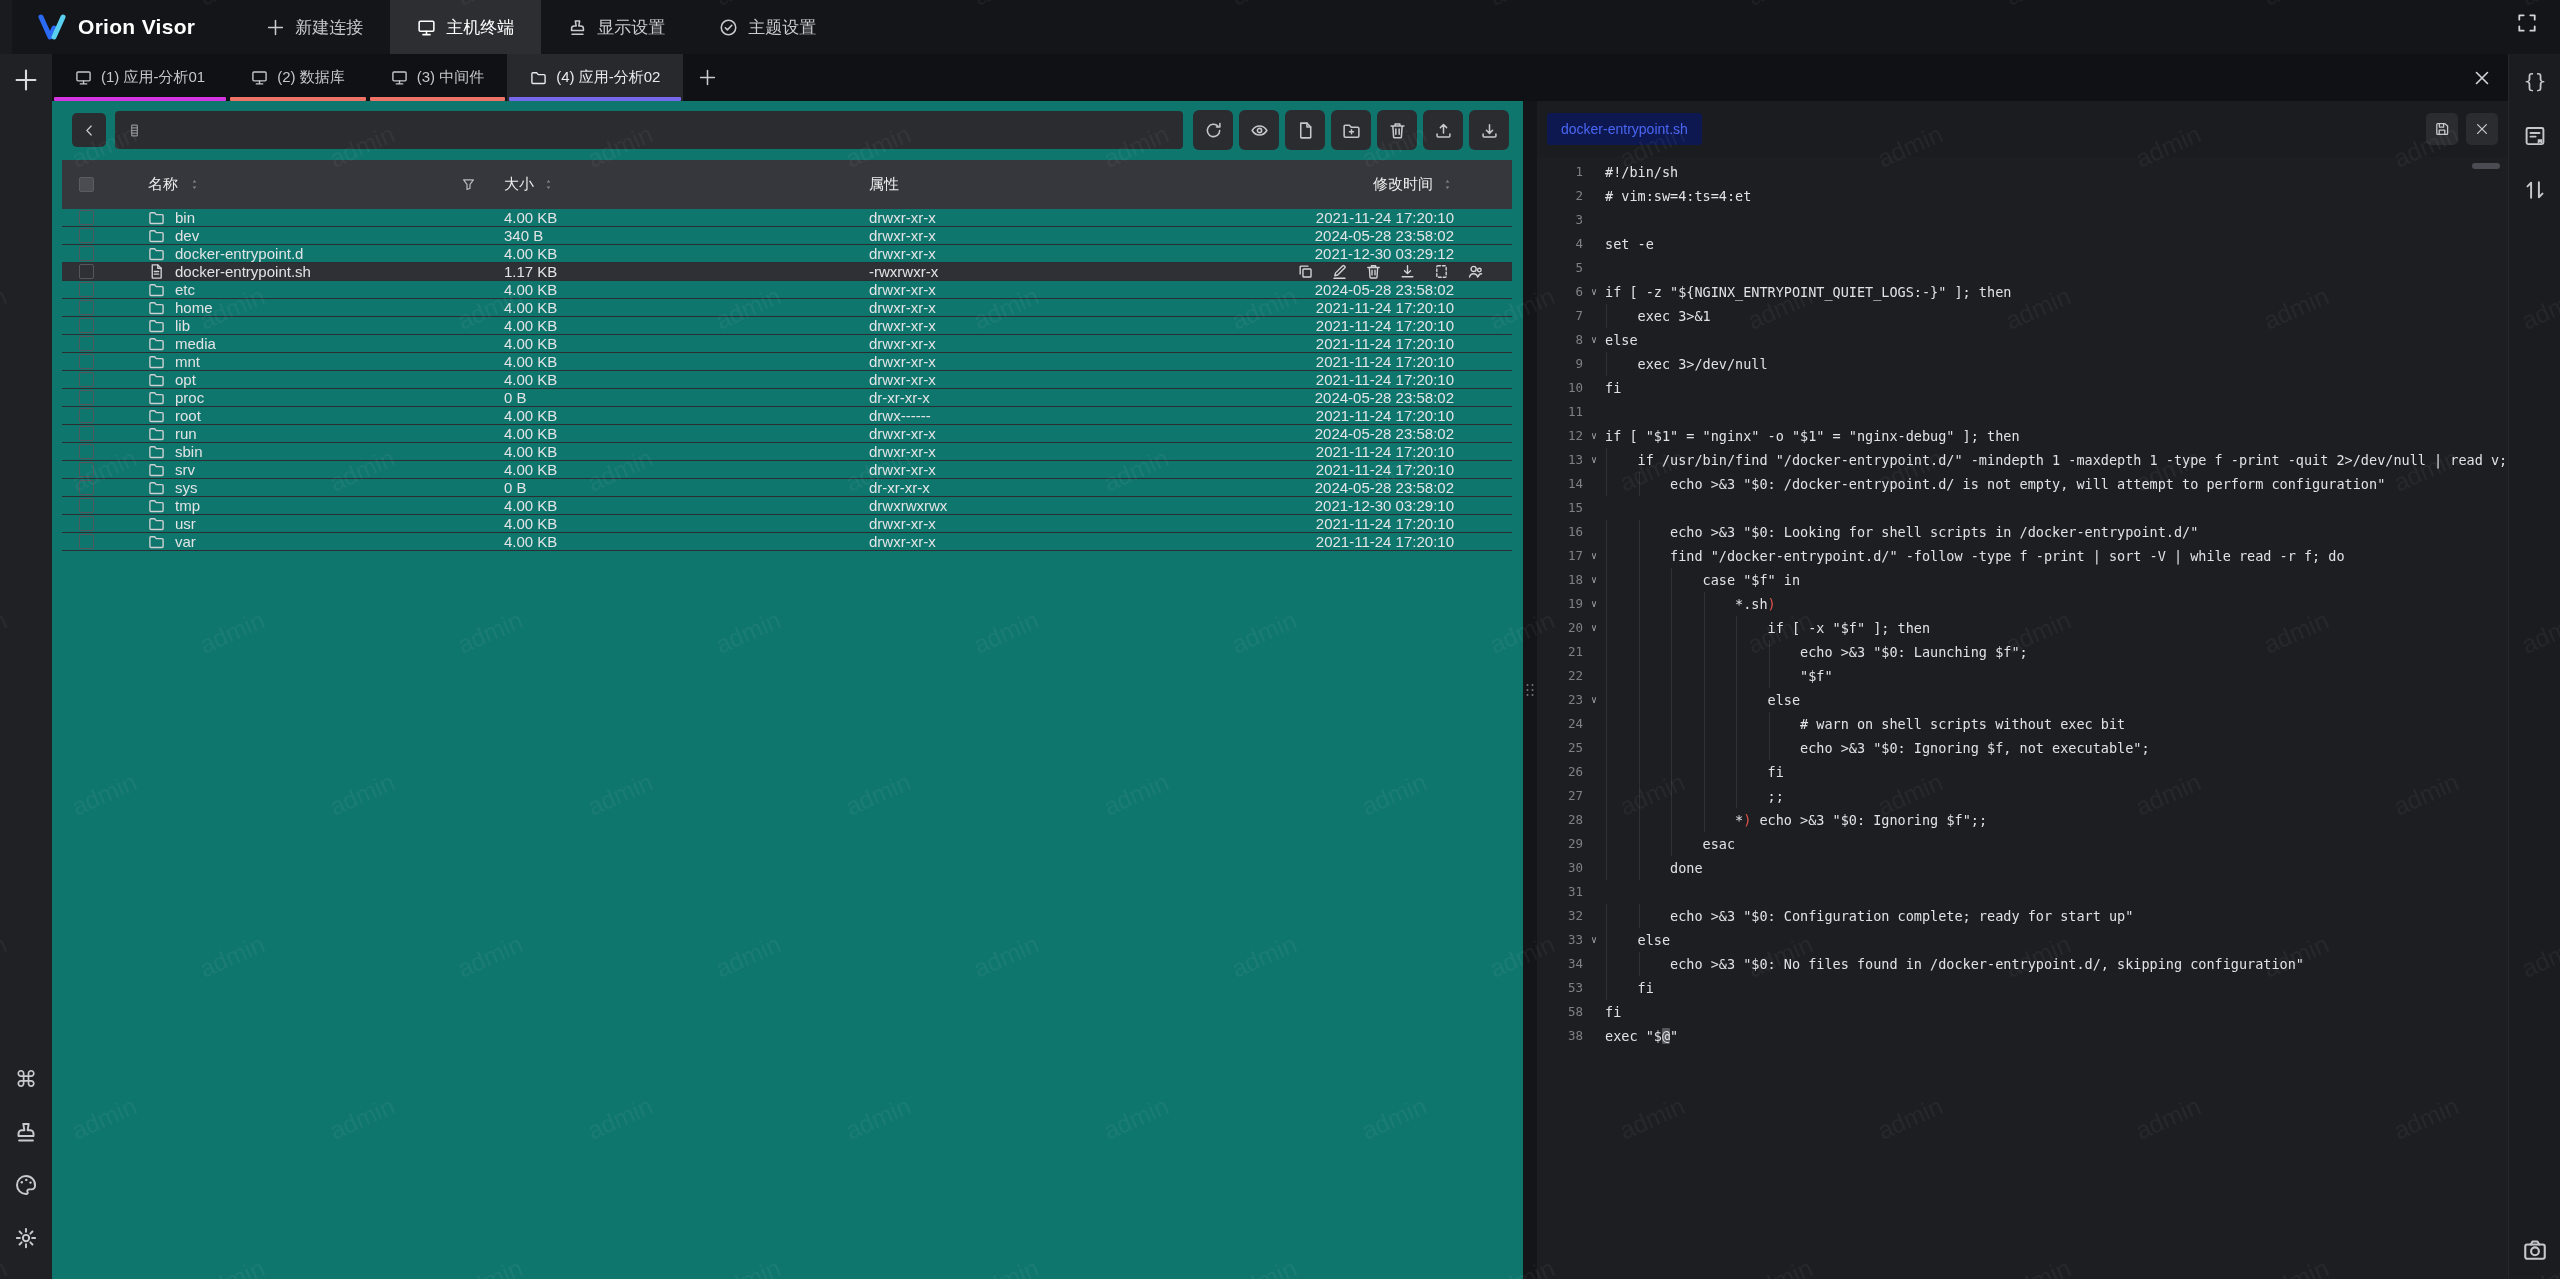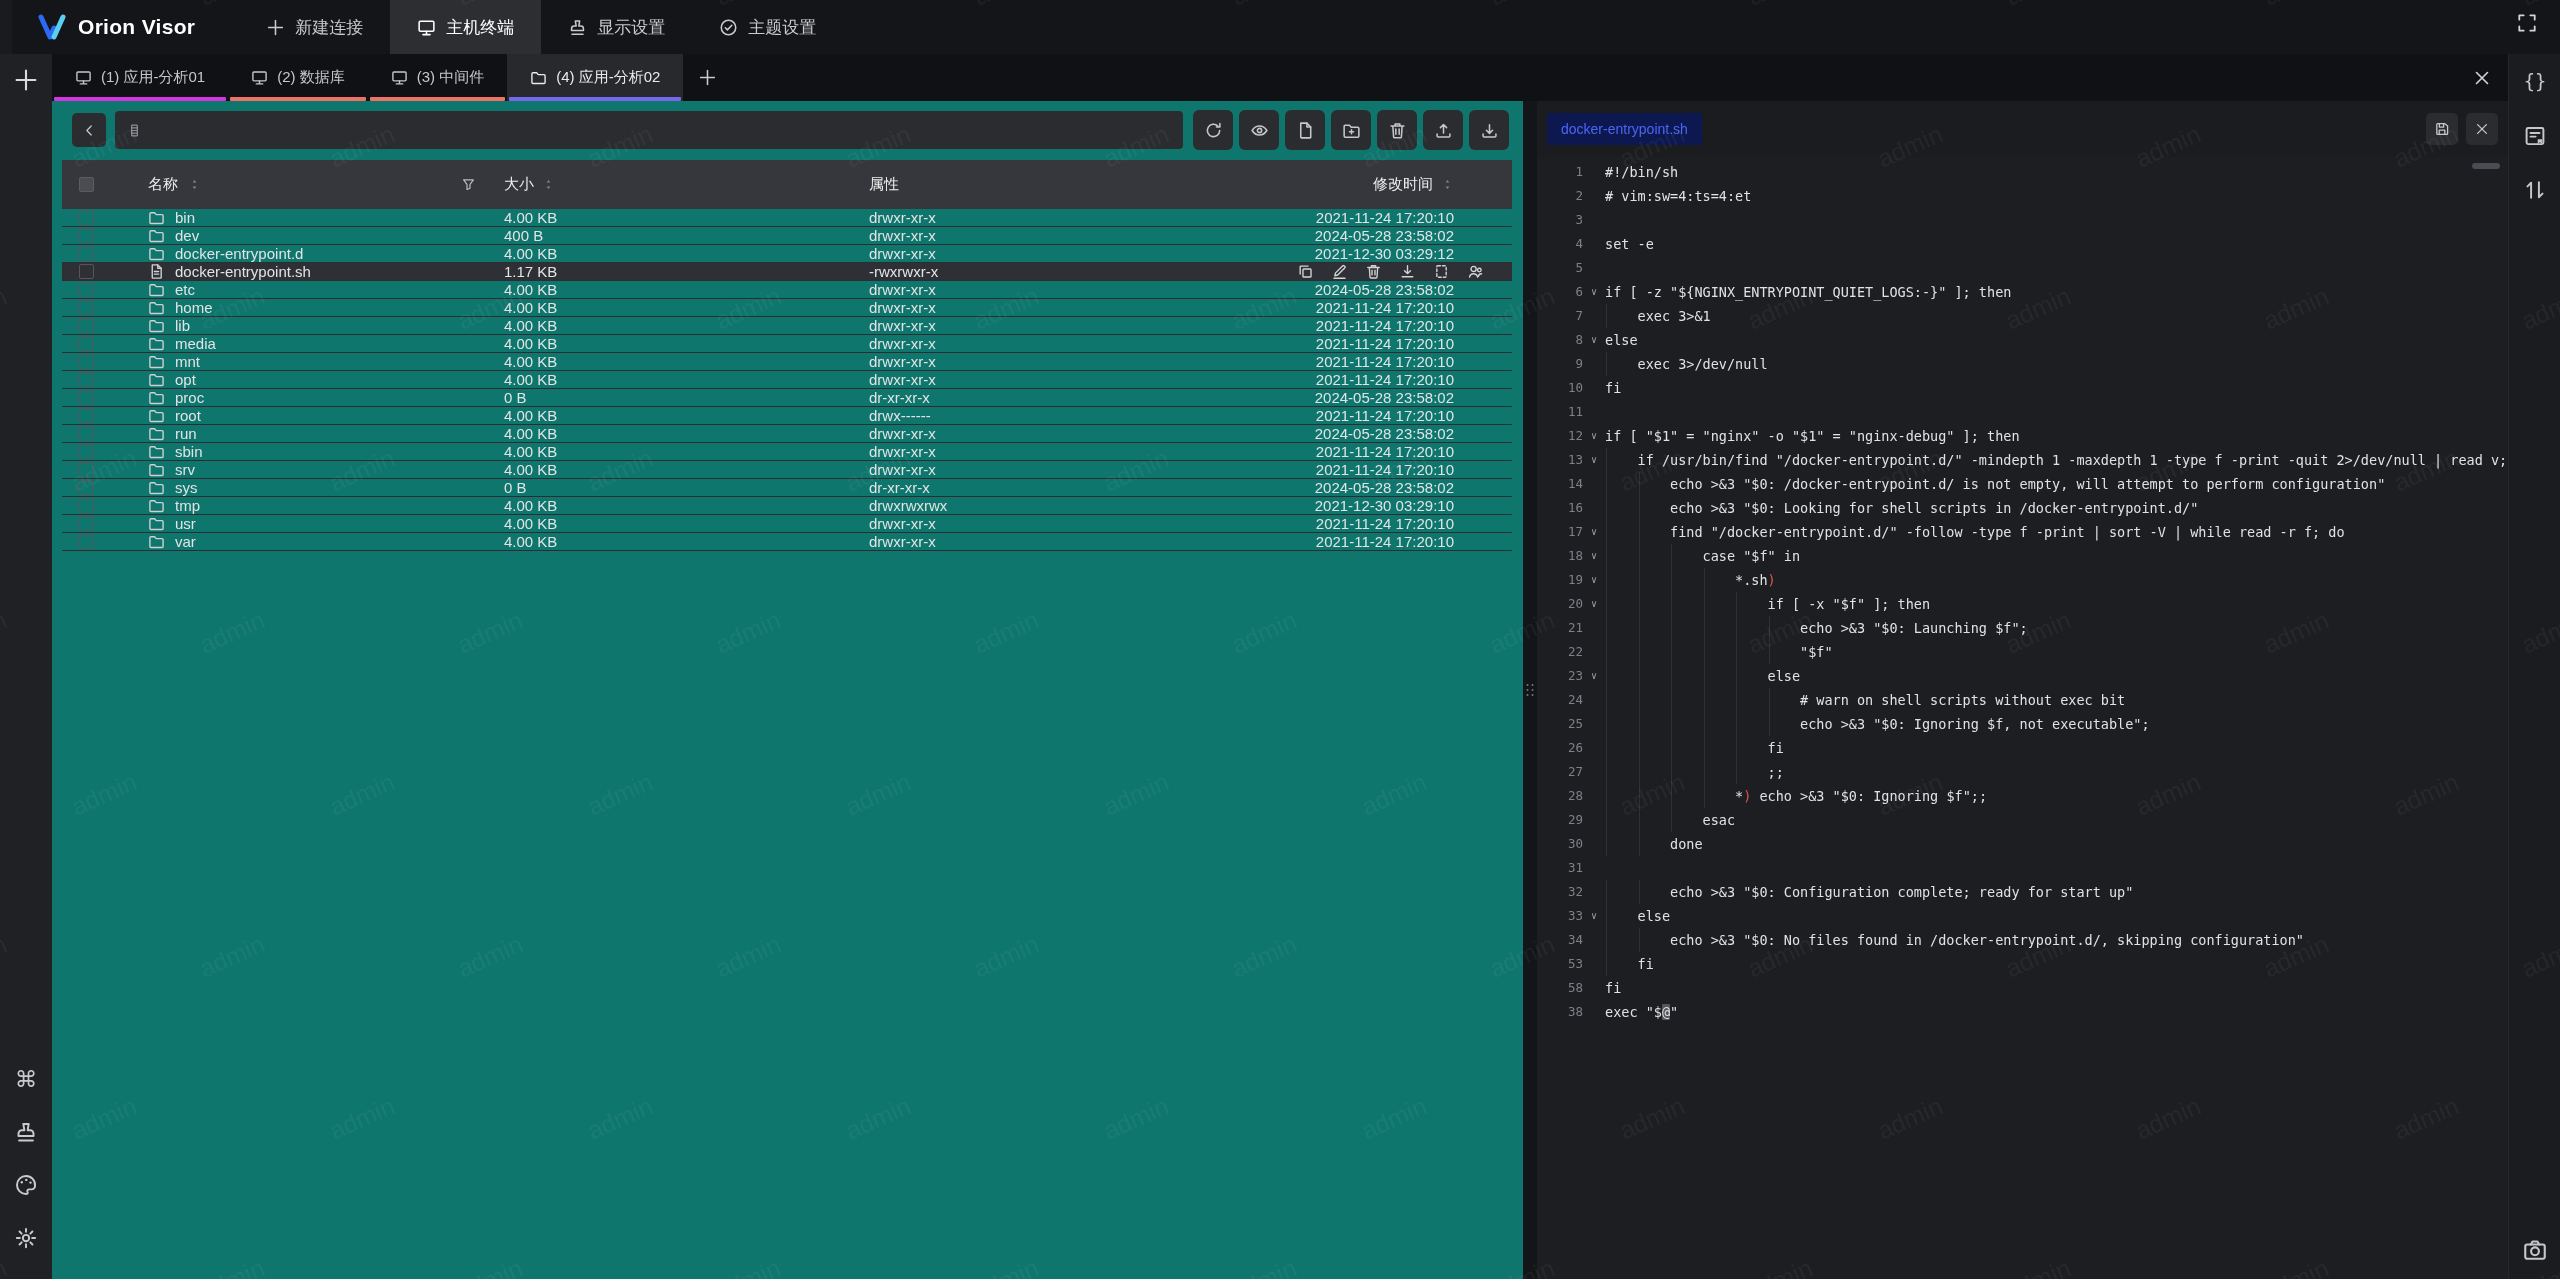--- a/index.html
+++ b/index.html
@@ -419,21 +419,21 @@
                   </div>
                   <div class="c-name">
                     <span class="icon fileicon">
                       <svg viewBox="0 0 16 16" fill="none" stroke="currentColor" stroke-width="1.3" stroke-linecap="round" stroke-linejoin="round">
                         <path d="M1.8 4.5c0-.6.4-1 1-1h3.4l1.6 1.8h5.4c.6 0 1 .4 1 1v6.4c0 .6-.4 1-1 1H2.8c-.6 0-1-.4-1-1z"></path>
                       </svg>
                     </span>
                     <span>dev</span>
                   </div>
                   <div class="c-size">
-                    <span>400 B</span>
+                    <span>340 B</span>
                   </div>
                   <div class="c-attr"><span>drwxr-xr-x</span></div>
                   <div class="c-time">
                     <span>2024-05-28 23:58:02</span>
                   </div>
                 </div>
                 <div class="trow">
                   <div class="c-check">
                     <span class="cb"></span>
                   </div>
@@ -852,20 +852,21 @@
               <div class="line"><span class="ln">5</span><span class="fold"></span><span class="codetext"><span></span></span></div>
               <div class="line"><span class="ln">6</span><span class="fold">∨</span><span class="codetext"><span>if [ -z "${NGINX_ENTRYPOINT_QUIET_LOGS:-}" ]; then</span></span></div>
               <div class="line"><span class="ln">7</span><span class="fold"></span><span class="codetext"><i class="guide" style="left: calc(0ch + 1px);"></i><span>    exec 3&gt;&amp;1</span></span></div>
               <div class="line"><span class="ln">8</span><span class="fold">∨</span><span class="codetext"><span>else</span></span></div>
               <div class="line"><span class="ln">9</span><span class="fold"></span><span class="codetext"><i class="guide" style="left: calc(0ch + 1px);"></i><span>    exec 3&gt;/dev/null</span></span></div>
               <div class="line"><span class="ln">10</span><span class="fold"></span><span class="codetext"><span>fi</span></span></div>
               <div class="line"><span class="ln">11</span><span class="fold"></span><span class="codetext"><span></span></span></div>
               <div class="line"><span class="ln">12</span><span class="fold">∨</span><span class="codetext"><span>if [ "$1" = "nginx" -o "$1" = "nginx-debug" ]; then</span></span></div>
               <div class="line"><span class="ln">13</span><span class="fold">∨</span><span class="codetext"><i class="guide" style="left: calc(0ch + 1px);"></i><span>    if /usr/bin/find "/docker-entrypoint.d/" -mindepth 1 -maxdepth 1 -type f -print -quit 2&gt;/dev/null | read v; then</span></span></div>
               <div class="line"><span class="ln">14</span><span class="fold"></span><span class="codetext"><i class="guide" style="left: calc(0ch + 1px);"></i><i class="guide" style="left: calc(4ch + 1px);"></i><span>        echo &gt;&amp;3 "$0: /docker-entrypoint.d/ is not empty, will attempt to perform configuration"</span></span></div>
+              <div class="line"><span class="ln">15</span><span class="fold"></span><span class="codetext"><span></span></span></div>
               <div class="line"><span class="ln">16</span><span class="fold"></span><span class="codetext"><i class="guide" style="left: calc(0ch + 1px);"></i><i class="guide" style="left: calc(4ch + 1px);"></i><span>        echo &gt;&amp;3 "$0: Looking for shell scripts in /docker-entrypoint.d/"</span></span></div>
               <div class="line"><span class="ln">17</span><span class="fold">∨</span><span class="codetext"><i class="guide" style="left: calc(0ch + 1px);"></i><i class="guide" style="left: calc(4ch + 1px);"></i><span>        find "/docker-entrypoint.d/" -follow -type f -print | sort -V | while read -r f; do</span></span></div>
               <div class="line"><span class="ln">18</span><span class="fold">∨</span><span class="codetext"><i class="guide" style="left: calc(0ch + 1px);"></i><i class="guide" style="left: calc(4ch + 1px);"></i><i class="guide" style="left: calc(8ch + 1px);"></i><span>            case "$f" in</span></span></div>
               <div class="line"><span class="ln">19</span><span class="fold">∨</span><span class="codetext"><i class="guide" style="left: calc(0ch + 1px);"></i><i class="guide" style="left: calc(4ch + 1px);"></i><i class="guide" style="left: calc(8ch + 1px);"></i><i class="guide" style="left: calc(12ch + 1px);"></i><span>                *.sh</span><span class="seg-red">)</span></span></div>
               <div class="line"><span class="ln">20</span><span class="fold">∨</span><span class="codetext"><i class="guide" style="left: calc(0ch + 1px);"></i><i class="guide" style="left: calc(4ch + 1px);"></i><i class="guide" style="left: calc(8ch + 1px);"></i><i class="guide" style="left: calc(12ch + 1px);"></i><i class="guide" style="left: calc(16ch + 1px);"></i><span>                    if [ -x "$f" ]; then</span></span></div>
               <div class="line"><span class="ln">21</span><span class="fold"></span><span class="codetext"><i class="guide" style="left: calc(0ch + 1px);"></i><i class="guide" style="left: calc(4ch + 1px);"></i><i class="guide" style="left: calc(8ch + 1px);"></i><i class="guide" style="left: calc(12ch + 1px);"></i><i class="guide" style="left: calc(16ch + 1px);"></i><i class="guide" style="left: calc(20ch + 1px);"></i><span>                        echo &gt;&amp;3 "$0: Launching $f";</span></span></div>
               <div class="line"><span class="ln">22</span><span class="fold"></span><span class="codetext"><i class="guide" style="left: calc(0ch + 1px);"></i><i class="guide" style="left: calc(4ch + 1px);"></i><i class="guide" style="left: calc(8ch + 1px);"></i><i class="guide" style="left: calc(12ch + 1px);"></i><i class="guide" style="left: calc(16ch + 1px);"></i><i class="guide" style="left: calc(20ch + 1px);"></i><span>                        "$f"</span></span></div>
               <div class="line"><span class="ln">23</span><span class="fold">∨</span><span class="codetext"><i class="guide" style="left: calc(0ch + 1px);"></i><i class="guide" style="left: calc(4ch + 1px);"></i><i class="guide" style="left: calc(8ch + 1px);"></i><i class="guide" style="left: calc(12ch + 1px);"></i><i class="guide" style="left: calc(16ch + 1px);"></i><span>                    else</span></span></div>
               <div class="line"><span class="ln">24</span><span class="fold"></span><span class="codetext"><i class="guide" style="left: calc(0ch + 1px);"></i><i class="guide" style="left: calc(4ch + 1px);"></i><i class="guide" style="left: calc(8ch + 1px);"></i><i class="guide" style="left: calc(12ch + 1px);"></i><i class="guide" style="left: calc(16ch + 1px);"></i><i class="guide" style="left: calc(20ch + 1px);"></i><span>                        # warn on shell scripts without exec bit</span></span></div>
               <div class="line"><span class="ln">25</span><span class="fold"></span><span class="codetext"><i class="guide" style="left: calc(0ch + 1px);"></i><i class="guide" style="left: calc(4ch + 1px);"></i><i class="guide" style="left: calc(8ch + 1px);"></i><i class="guide" style="left: calc(12ch + 1px);"></i><i class="guide" style="left: calc(16ch + 1px);"></i><i class="guide" style="left: calc(20ch + 1px);"></i><span>                        echo &gt;&amp;3 "$0: Ignoring $f, not executable";</span></span></div>

